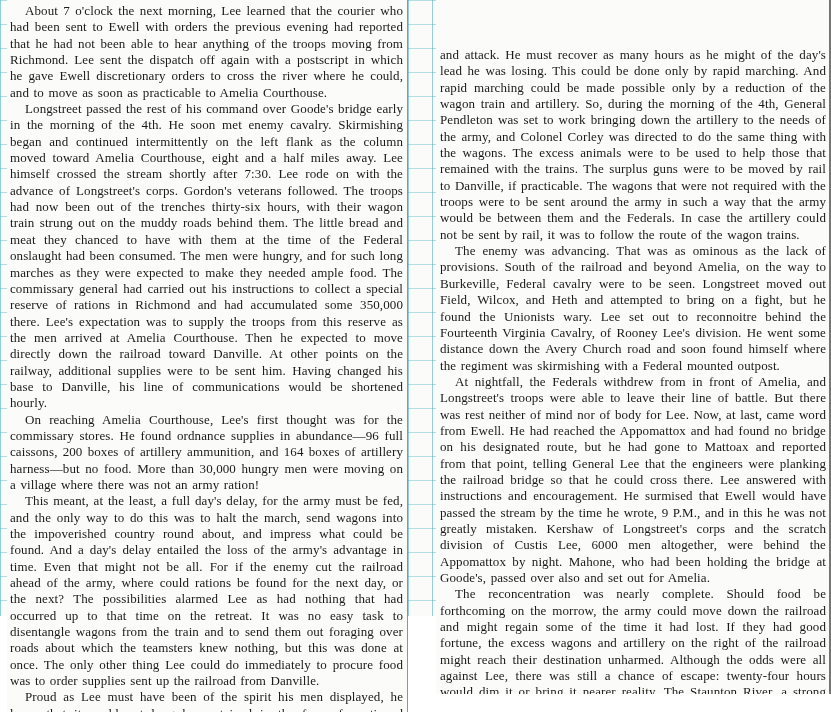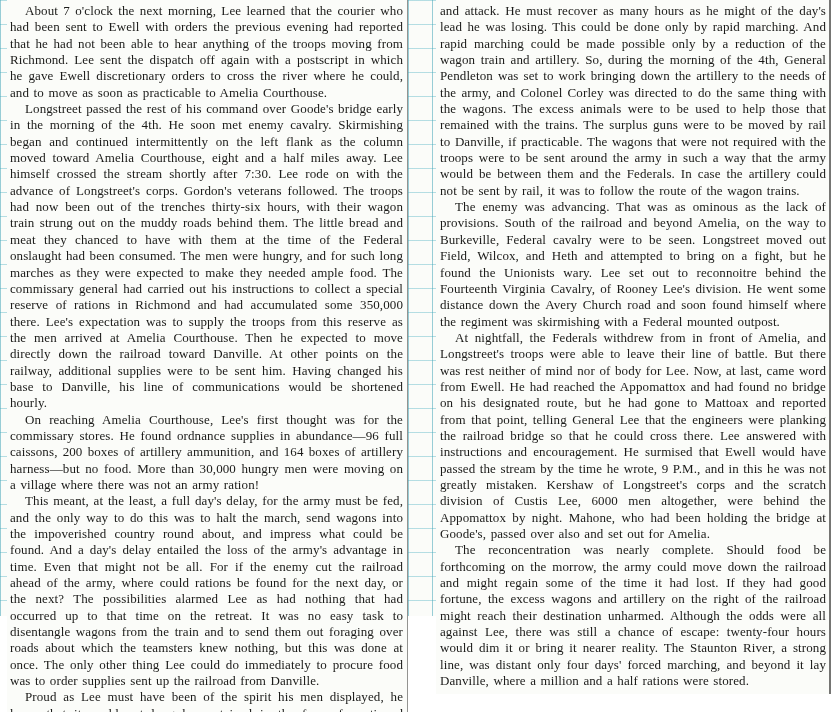--- a/index.html
+++ b/index.html
@@ -50,20 +50,21 @@
     width: 395px;
     height: 694px;
     padding: 3px 3px 0 4px;
     border-right: 2px solid rgba(60,60,58,0.7);
   }
   .column p {
     text-indent: 15px;
   }
   .column p.continuation {
     text-indent: 0;
+    margin-top: 44px;
   }
 </style>
 </head>
 <body>
 
 <div class="page">
 
   <div class="column left">
     <p>About 7 o'clock the next morning, Lee learned that the courier who had been sent to Ewell with orders the previous evening had reported that he had not been able to hear anything of the troops moving from Richmond. Lee sent the dispatch off again with a postscript in which he gave Ewell discretionary orders to cross the river where he could, and to move as soon as practicable to Amelia Courthouse.</p>
     <p>Longstreet passed the rest of his command over Goode's bridge early in the morning of the 4th. He soon met enemy cavalry. Skirmishing began and continued intermittently on the left flank as the column moved toward Amelia Courthouse, eight and a half miles away. Lee himself crossed the stream shortly after 7:30. Lee rode on with the advance of Longstreet's corps. Gordon's veterans followed. The troops had now been out of the trenches thirty-six hours, with their wagon train strung out on the muddy roads behind them. The little bread and meat they chanced to have with them at the time of the Federal onslaught had been consumed. The men were hungry, and for such long marches as they were expected to make they needed ample food. The commissary general had carried out his instructions to collect a special reserve of rations in Richmond and had accumulated some 350,000 there. Lee's expectation was to supply the troops from this reserve as the men arrived at Amelia Courthouse. Then he expected to move directly down the railroad toward Danville. At other points on the railway, additional supplies were to be sent him. Having changed his base to Danville, his line of communications would be shortened hourly.</p>

